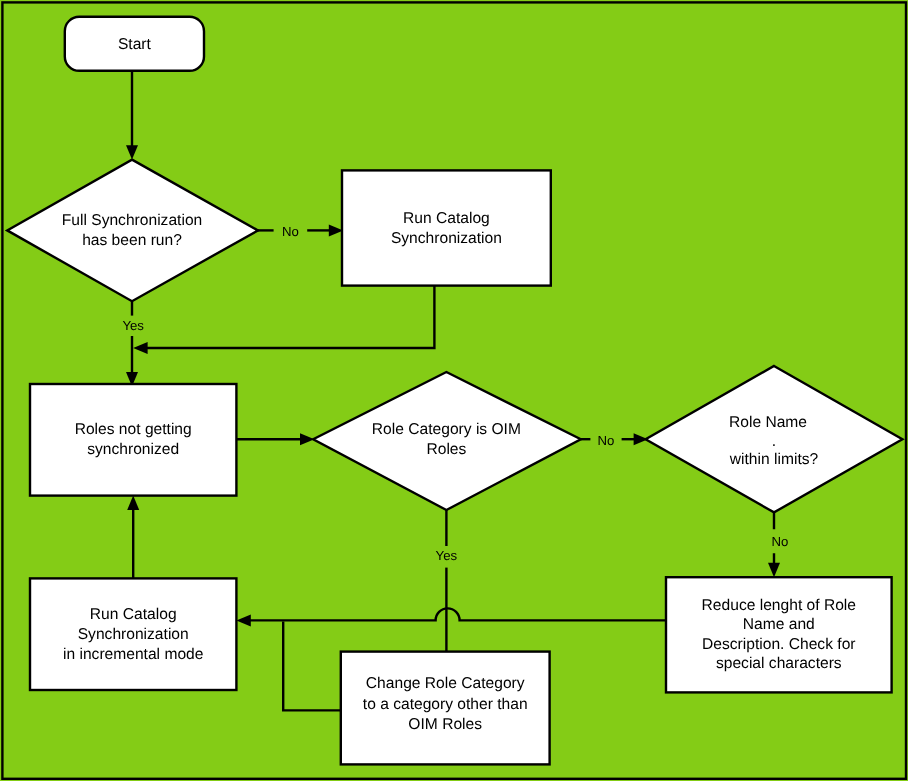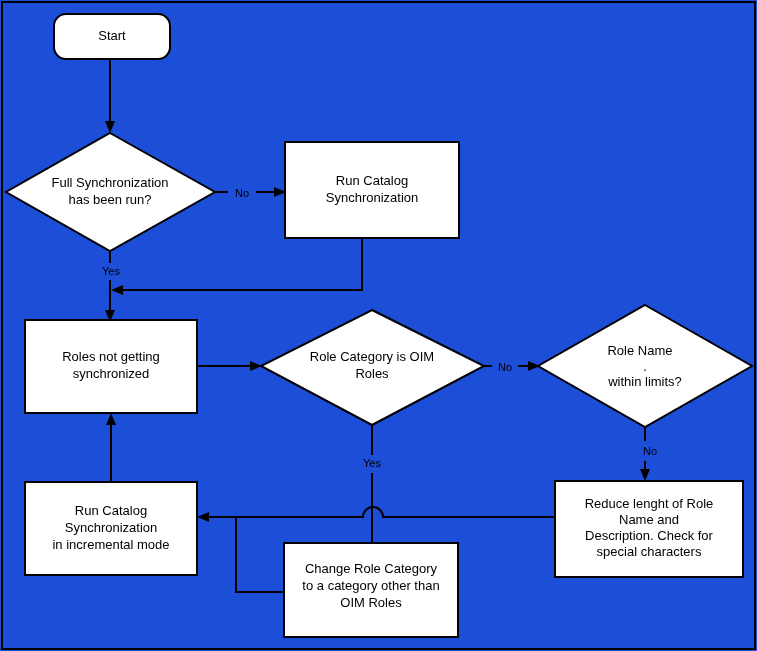--- a/index.html
+++ b/index.html
@@ -7,21 +7,21 @@
     padding: 0;
     background: #ffffff;
   }
   body {
     font-family: "Liberation Sans", sans-serif;
   }
   #diagram-frame {
     position: relative;
     width: 757px;
     height: 651px;
-    background: #1d4ed8;
+    background: #84cc16;
     box-sizing: border-box;
     overflow: hidden;
   }
   svg#flowchart {
     display: block;
     width: 757px;
     height: 651px;
   }
   .shape-stroke {
     fill: #ffffff;

